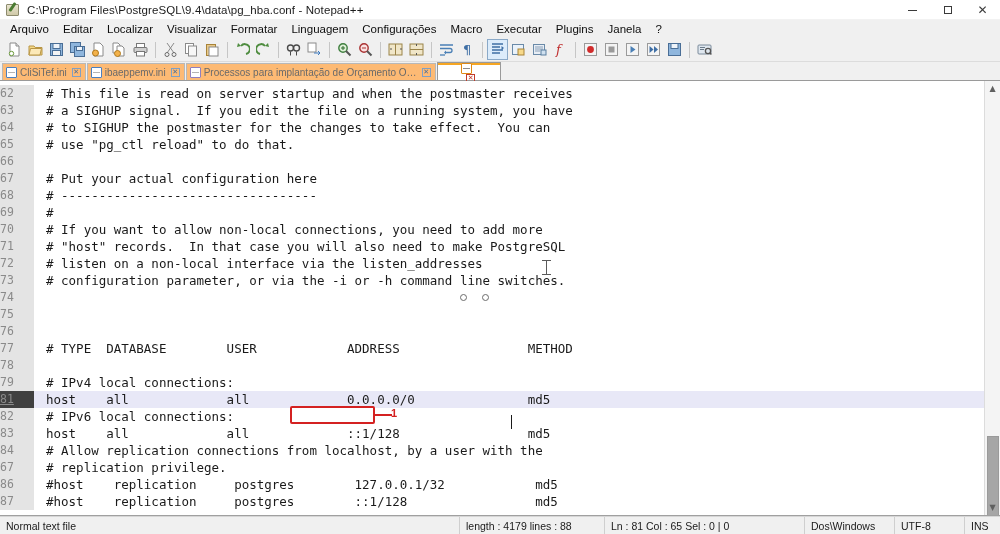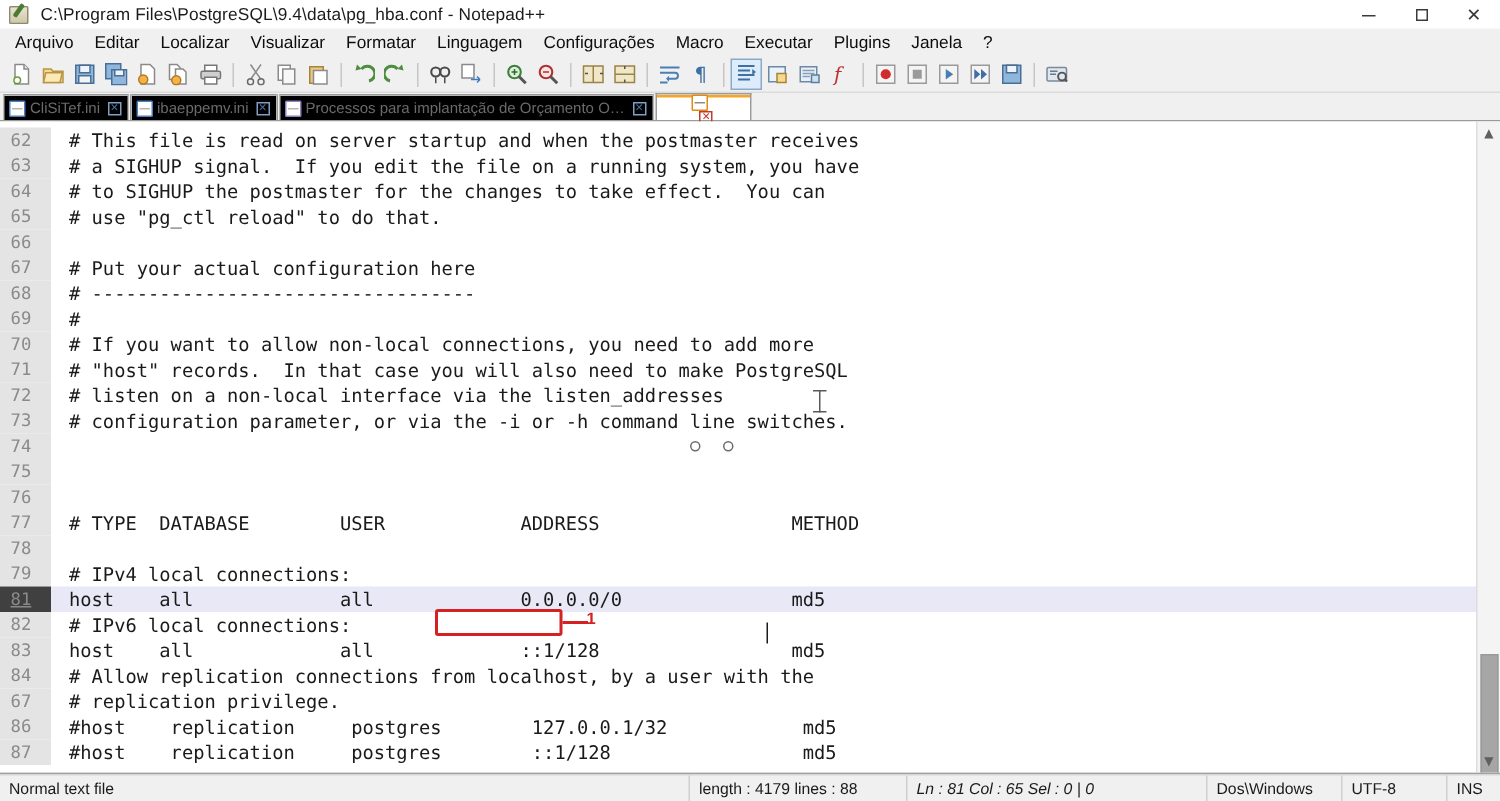--- a/index.html
+++ b/index.html
@@ -116,21 +116,21 @@
     padding-left: 2px;
     flex: 0 0 19px;
     border-bottom: 1px solid #9a9a9a;
   }
   .tab {
     height: 17px;
     display: flex; align-items: center;
     padding: 0 4px 0 3px;
     font-size: 10px;
     color: #6a6a6a;
-    background: #000000;
+    background: #fdba74;
     border: 1px solid #b8b8b8;
     border-bottom: none;
     margin-right: 1px;
     white-space: nowrap;
     max-width: 250px;
     cursor: default;
     position: relative;
   }
   .tab.active {
     background: #ffffff;
@@ -190,21 +190,21 @@
     position: absolute;
     top: 4px; left: 0; right: 0;
   }
   .ln-row {
     height: 17px;
     line-height: 17px;
     display: flex;
   }
   .ln-num {
     width: 34px; flex: 0 0 34px;
-    text-align: center;
+    text-align: left;
     padding-right: 6px;
     font-family: "DejaVu Sans Mono", monospace;
     font-size: 11.5px;
     color: #8a8a8a;
     background: #e4e4e4;
     user-select: none;
   }
   .ln-fold {
     width: 6px; flex: 0 0 6px;
     background: #ffffff;
@@ -307,21 +307,21 @@
   .st-cell {
     height: 18px;
     display: flex; align-items: center;
     padding: 0 6px;
     border-right: 1px solid #cfcfcf;
     white-space: nowrap;
     overflow: hidden;
   }
   .st-filetype { flex: 0 0 460px; }
   .st-len      { flex: 0 0 145px; }
-  .st-pos      { flex: 0 0 200px; font-style: italic; }
+  .st-pos      { flex: 0 0 200px; }
   .st-eol      { flex: 0 0 90px; }
   .st-enc      { flex: 0 0 70px; }
   .st-ins      { flex: 1 1 auto; border-right: none; }
 </style>
 </head>
 <body>
 
 <div id="app">
 
   <div class="titlebar">

